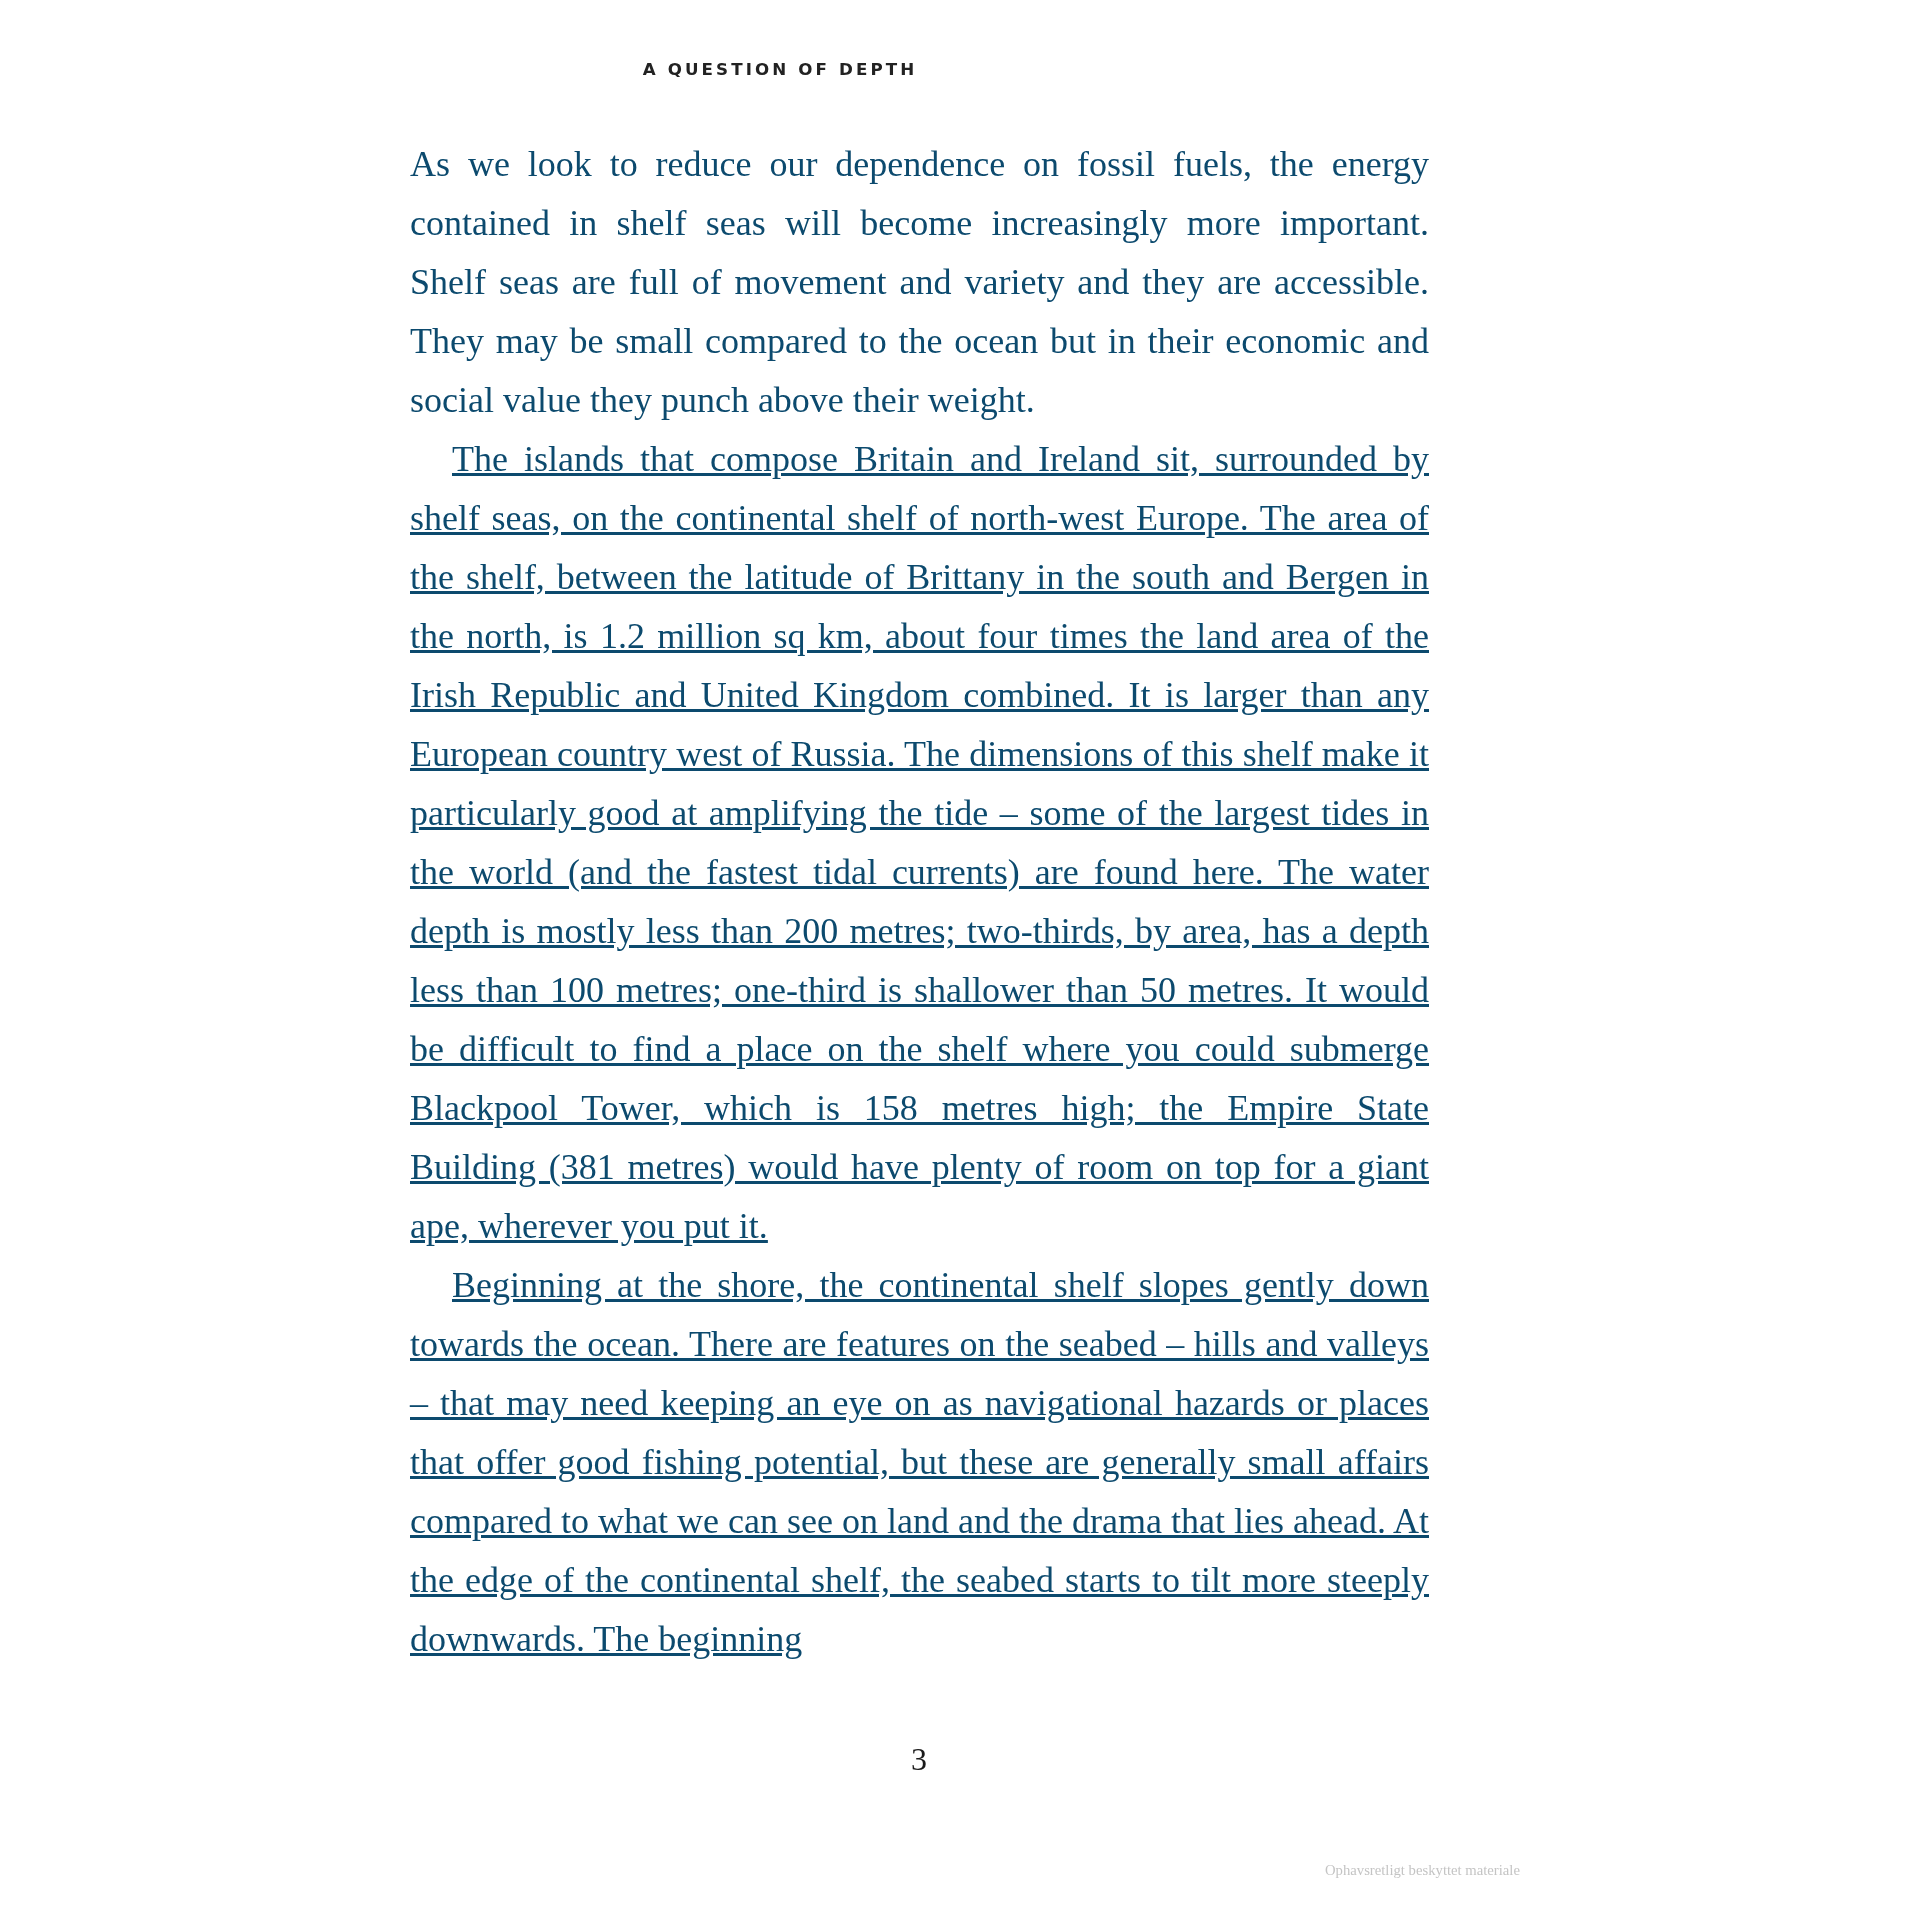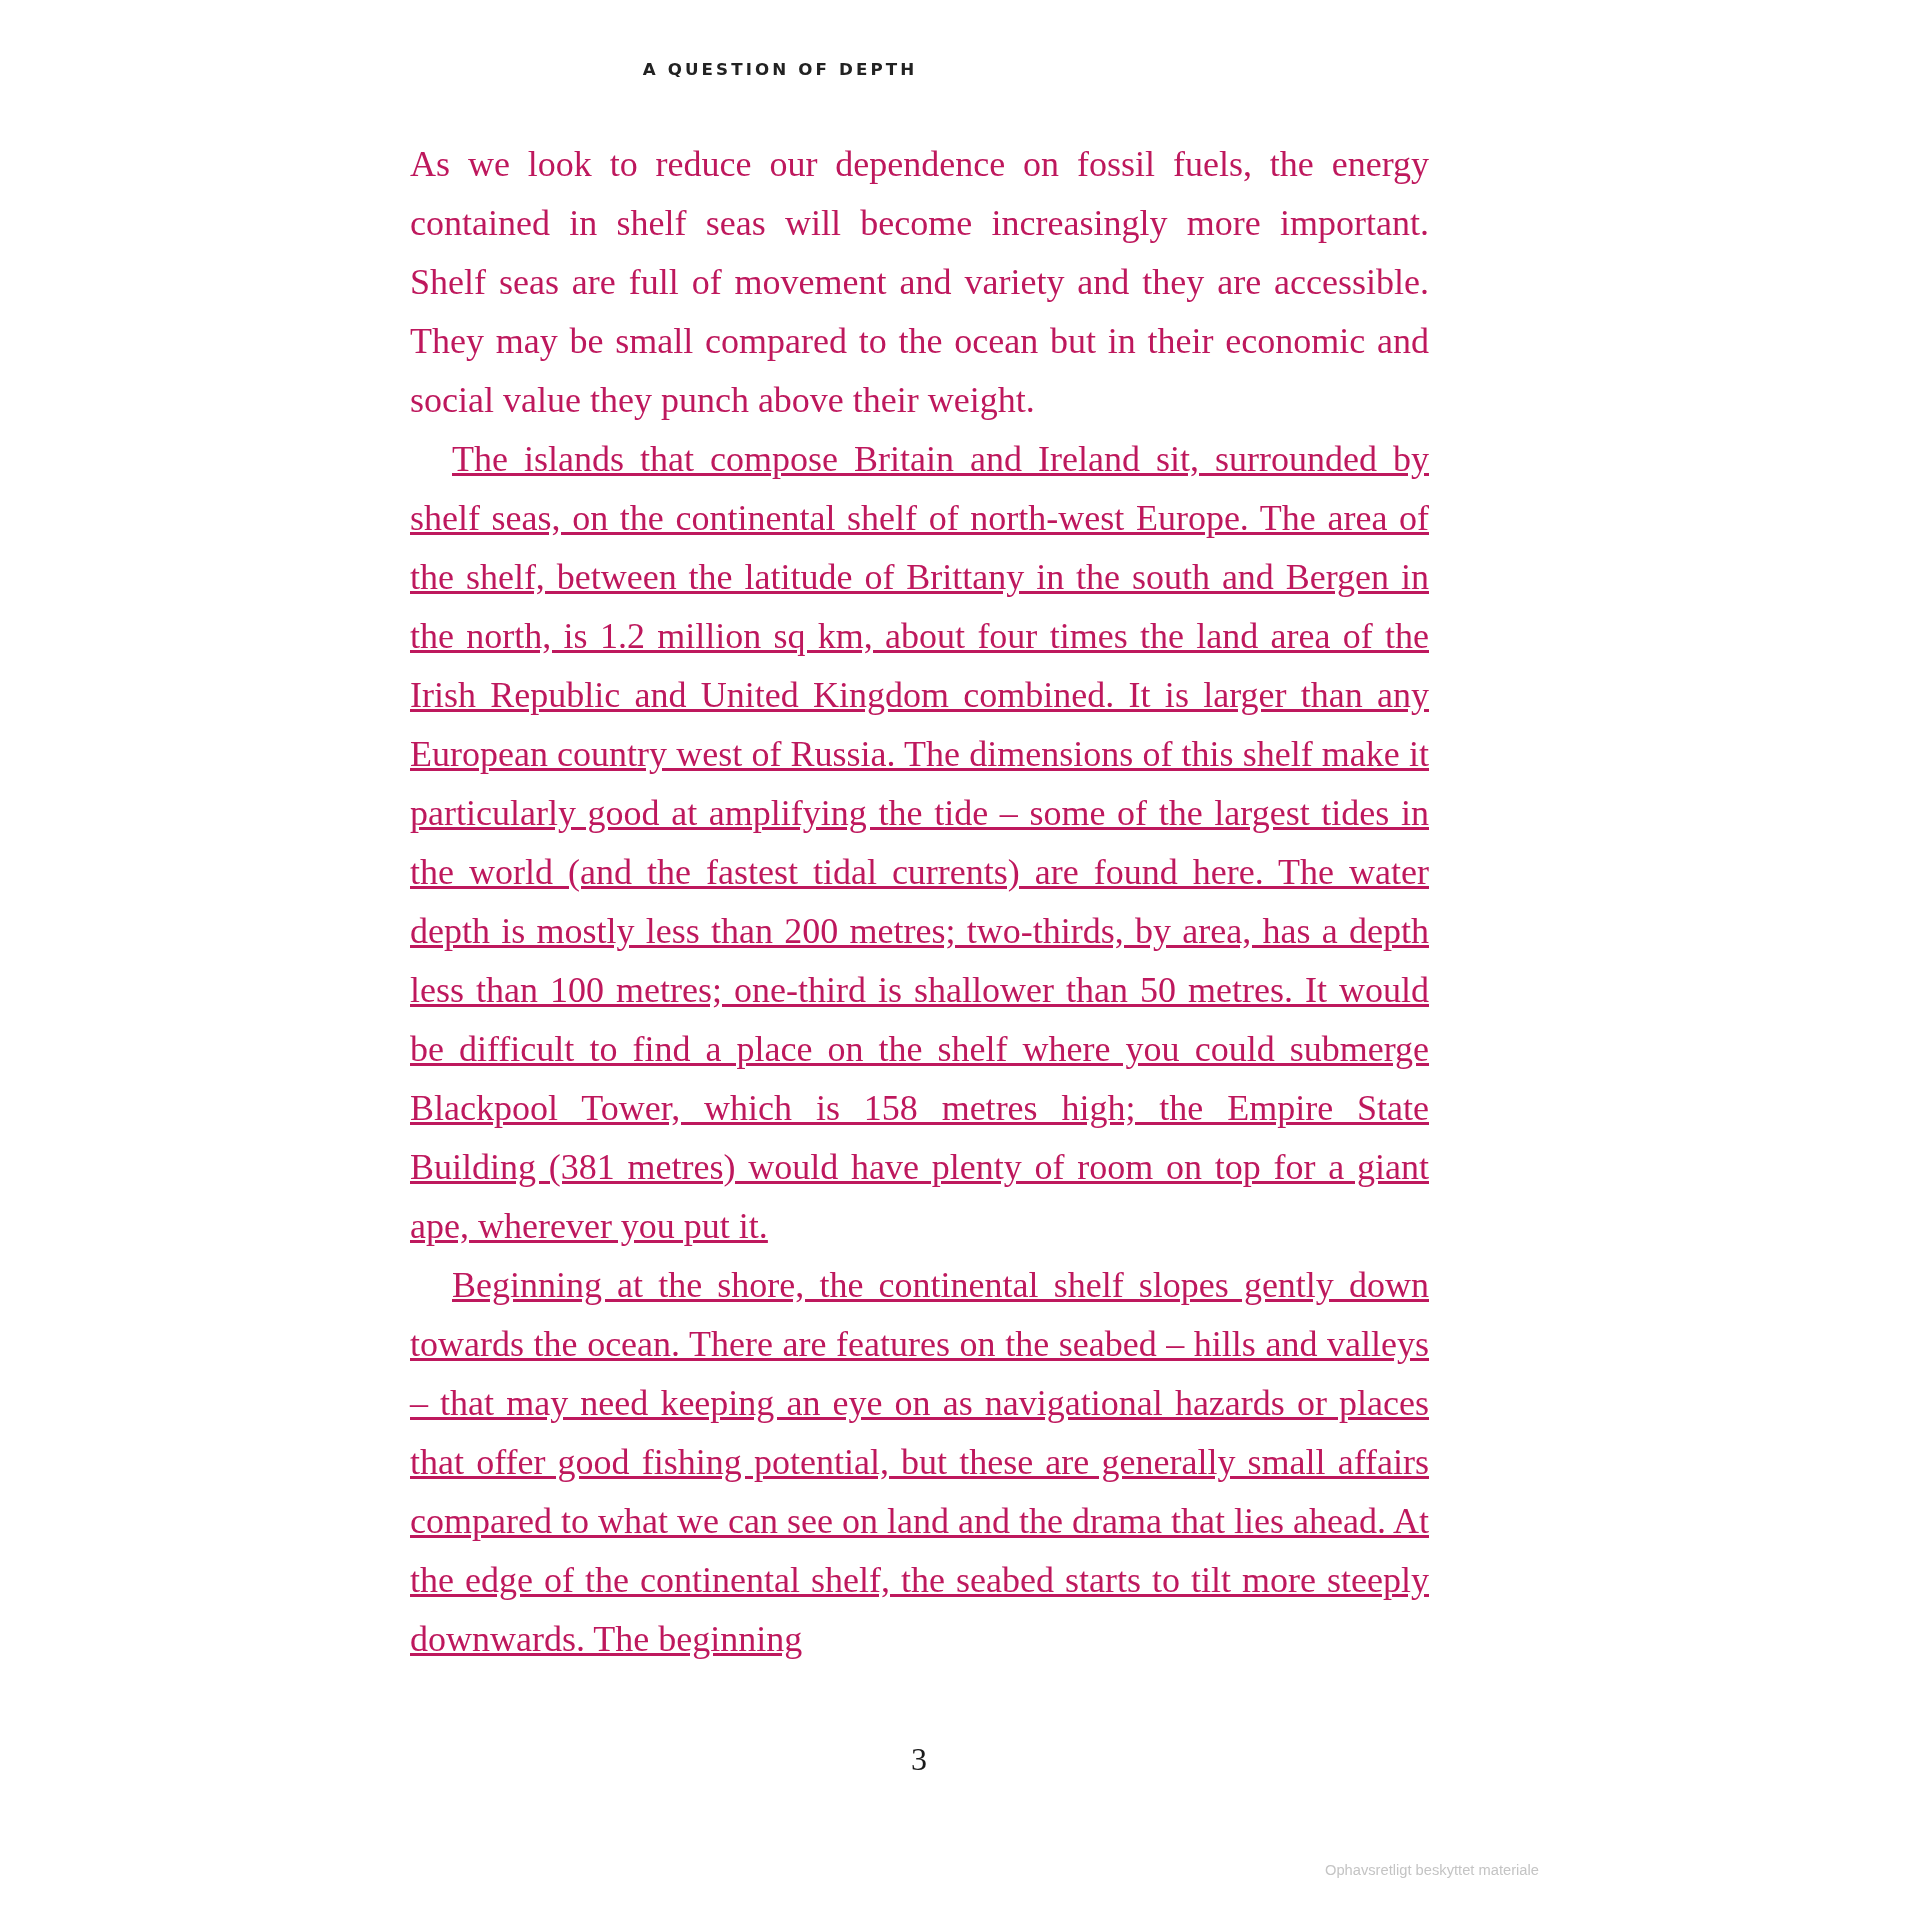--- a/index.html
+++ b/index.html
@@ -28,21 +28,21 @@
     }
     .text-block {
       position: absolute;
       top: 135px;
       left: 410px;
       width: 1019px;
       font-family: "Liberation Serif", serif;
       font-size: 36px;
       line-height: 59px;
       text-align: justify;
-      color: #be185d;
+      color: #0c4a6e;
     }
     .para {
       margin: 0;
       padding: 0;
     }
     .para.indent {
       text-indent: 42px;
       text-decoration: underline;
     }
     .page-number {
@@ -52,21 +52,21 @@
       width: 1838px;
       text-align: center;
       font-family: "Liberation Serif", serif;
       font-size: 32px;
       color: #1a1a1a;
     }
     .watermark {
       position: absolute;
       top: 1862px;
       left: 1325px;
-      font-family: Liberation Sans, sans-serif;
+      font-family: Liberation Serif, serif;
       font-size: 14.7px;
       color: #c4c4c4;
     }
   </style>
 </head>
 <body>
 
 <div class="running-head">A QUESTION OF DEPTH</div>
 
 <div class="text-block">

